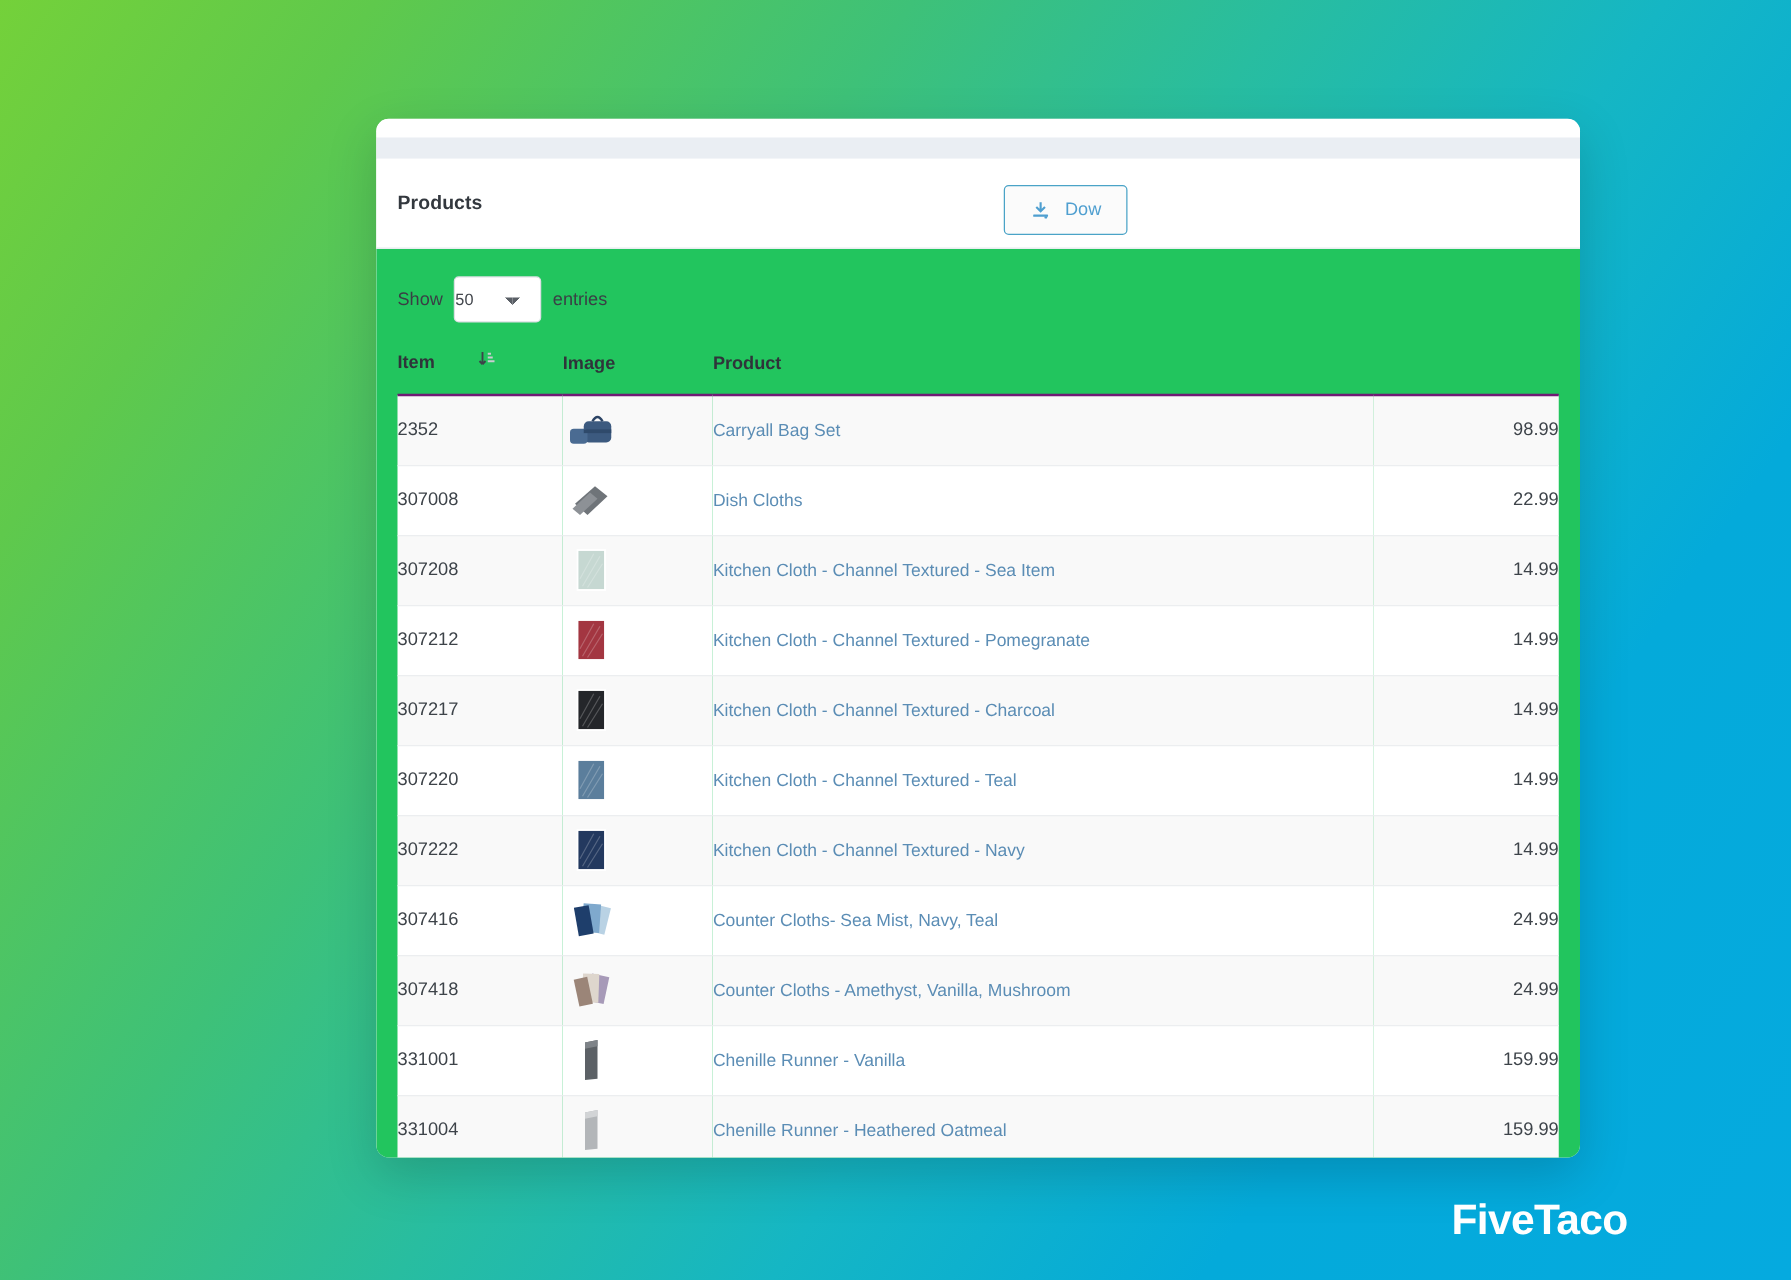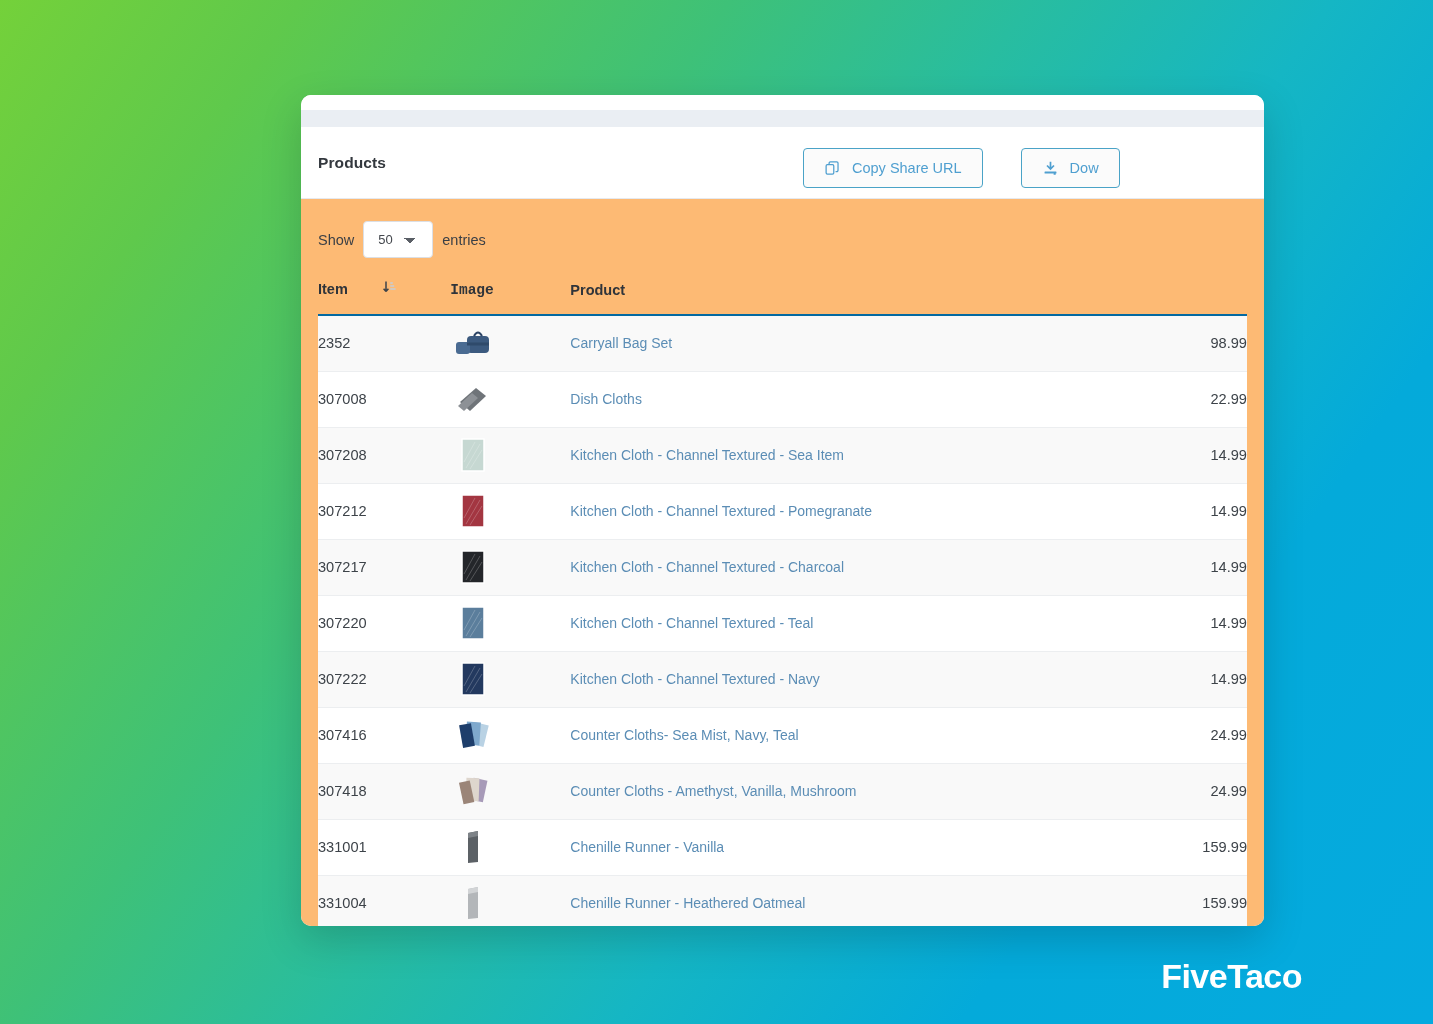--- a/index.html
+++ b/index.html
@@ -79,38 +79,37 @@
     border-radius: 4px;
     background: #fbfbfb;
     color: #4f9fd0;
     font-size: 14.5px;
     cursor: pointer;
     font-family: "Liberation Sans", sans-serif;
   }
   .btn-outline .ico { display: inline-flex; align-items: center; }
 
   
-  .table-area { background: #fdba74; padding: 0 17px; }
+  .table-area { background: #22c55e; padding: 0 17px; }
   .length-bar {
     display: flex;
     align-items: center;
     gap: 9px;
     padding: 22px 0 14px 0;
     font-size: 14.5px;
     color: #3a3f45;
   }
   .length-select {
     width: 70px;
     height: 37px;
     border: 1px solid #dcdfe4;
     border-radius: 4px;
     background: #fff;
     font-size: 13px;
     color: #44484e;
-    padding-left: 14px;
     font-family: "Liberation Sans", sans-serif;
     appearance: none;
     -webkit-appearance: none;
     background-image:
       linear-gradient(45deg, transparent 50%, #5a5f66 50%),
       linear-gradient(135deg, #5a5f66 50%, transparent 50%);
     background-position:
       calc(100% - 22px) 16px,
       calc(100% - 16px) 16px;
     background-size: 6px 6px, 6px 6px;
@@ -123,26 +122,26 @@
     width: 100%;
     border-collapse: collapse;
     table-layout: fixed;
   }
   table.products th {
     font-size: 14.5px;
     font-weight: bold;
     color: #2f343a;
     text-align: left;
     padding: 8px 0 16px 0;
-    border-bottom: 2px solid #0369a1;
+    border-bottom: 2px solid #701a75;
     vertical-align: bottom;
     white-space: nowrap;
   }
   th.col-item   { width: 130px; padding-left: 13px; }
-  th.col-image  { width: 118px; font-family: Liberation Mono, monospace; }
+  th.col-image  { width: 118px; }
   th.col-prod   { width: 520px; }
   th.col-cost   { width: 145px; text-align: right; padding-right: 6px; }
 
   .th-inner { display: inline-flex; align-items: center; gap: 34px; }
   .th-inner-cost { display: inline-flex; align-items: center; gap: 26px; justify-content: flex-end; width: 100%; }
 
   table.products td {
     font-size: 14.6px;
     color: #3d4349;
     padding: 0;
@@ -185,29 +184,20 @@
 
 <div id="app-card">
 
   <div class="card-topstrip"></div>
   <div class="card-subbar"></div>
 
   <div class="card-header">
     <div class="card-title">Products</div>
 
     <div class="header-actions">
-      <button class="btn-outline">
-        <span class="ico">
-          <svg width="17" height="17" viewBox="0 0 20 20" fill="none" stroke="#4f9fd0" stroke-width="1.5">
-            <rect x="2.5" y="5.5" width="9" height="11" rx="1.5"></rect>
-            <path d="M6 5.2 V3.6 a1.5 1.5 0 0 1 1.5-1.5 H15 a1.5 1.5 0 0 1 1.5 1.5 v8.5 a1.5 1.5 0 0 1-1.5 1.5 h-1.4"></path>
-          </svg>
-        </span>
-        <span>Copy Share URL</span>
-      </button>
 
       <button class="btn-outline">
         <span class="ico">
           <svg width="17" height="17" viewBox="0 0 20 20" fill="#4f9fd0">
             <path d="M9 2h2v6.2l2.4-2.4 1.4 1.4L10 12 5.2 7.2l1.4-1.4L9 8.2V2z"></path>
             <rect x="3" y="13.6" width="14" height="2.2" rx="0.6"></rect>
             <rect x="13.6" y="15.2" width="2.6" height="2.2" rx="0.6"></rect>
           </svg>
         </span>
         <span>Dow</span>

